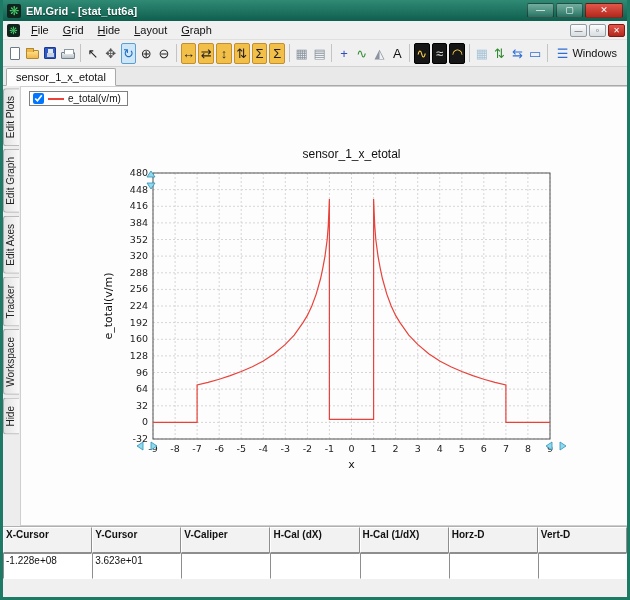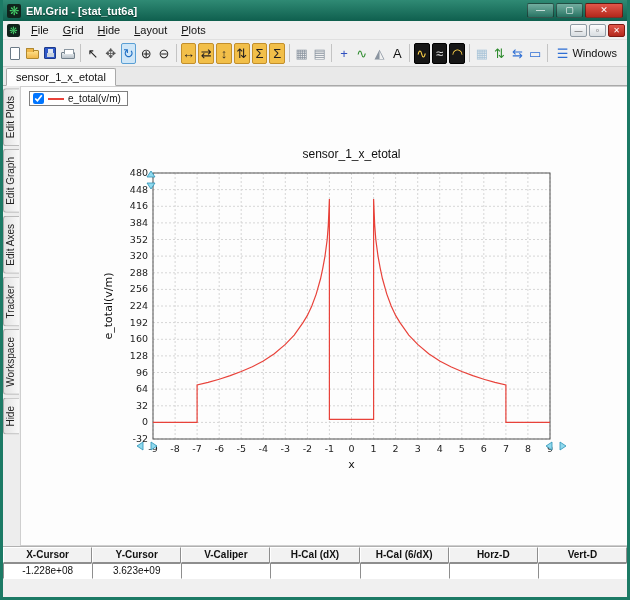--- a/index.html
+++ b/index.html
@@ -60,21 +60,21 @@
   
   .chart { position:absolute; left:77px; top:52px; width:480px; }
   .chart-title { margin-left:55px; width:397px; height:22px; line-height:30px; text-align:center; font-size:12px; color:#111; }
   svg text.tick { font-family:"DejaVu Sans",sans-serif; font-size:9.5px; fill:#222; }
   svg text.axis-label { font-family:"DejaVu Sans",sans-serif; font-size:11px; fill:#111; }
   svg line.grid { stroke:#d6d6d6; stroke-width:1; stroke-dasharray:2 2; }
   svg rect.frame { fill:none; stroke:#555; stroke-width:1; }
 
   
   .status-table { flex:0 0 auto; display:grid; grid-template-columns:repeat(7,1fr); border-top:1px solid #b0b0b0; }
-  .st-cell { font-size:10px; text-align:center; padding:1px 2px; height:16px; line-height:12px; overflow:hidden; }
+  .st-cell { font-size:10px; padding:1px 2px; height:26px; line-height:12px; overflow:hidden; }
   .st-head { background:#f2f2f2; font-weight:bold; color:#111; border:1px solid; border-color:#ffffff #8e8e8e #8e8e8e #ffffff; }
   .st-val { background:#ffffff; color:#111; border:1px solid; border-color:#8e8e8e #ffffff #ffffff #8e8e8e; }
   .bottombar { flex:0 0 auto; height:18px; background:#f0f0f0; }
 </style>
 </head>
 <body>
 
 <div class="window">
 
   <div class="titlebar">
@@ -84,21 +84,21 @@
     <span class="win-btn">▢</span>
     <span class="win-btn close">✕</span>
   </div>
 
   <div class="menubar">
     <span class="mdi-app-icon">❋</span>
     <span class="menu-item">File</span>
     <span class="menu-item">Grid</span>
     <span class="menu-item">Hide</span>
     <span class="menu-item">Layout</span>
-    <span class="menu-item">Plots</span>
+    <span class="menu-item">Graph</span>
     <span class="spacer"></span>
     <span class="mdi-btn">—</span>
     <span class="mdi-btn">▫</span>
     <span class="mdi-btn close">✕</span>
   </div>
 
   <div class="toolbar">
       <button type="button" class="tb-btn">
         <span class="icn icn-page"></span>
       </button>
@@ -318,25 +318,25 @@
       </div>
 
     </div>
   </div>
 
   <div class="status-table">
       <div class="st-cell st-head">X-Cursor</div>
       <div class="st-cell st-head">Y-Cursor</div>
       <div class="st-cell st-head">V-Caliper</div>
       <div class="st-cell st-head">H-Cal (dX)</div>
-      <div class="st-cell st-head">H-Cal (6/dX)</div>
+      <div class="st-cell st-head">H-Cal (1/dX)</div>
       <div class="st-cell st-head">Horz-D</div>
       <div class="st-cell st-head">Vert-D</div>
       <div class="st-cell st-val">-1.228e+08</div>
-      <div class="st-cell st-val">3.623e+09</div>
+      <div class="st-cell st-val">3.623e+01</div>
       <div class="st-cell st-val"></div>
       <div class="st-cell st-val"></div>
       <div class="st-cell st-val"></div>
       <div class="st-cell st-val"></div>
       <div class="st-cell st-val"></div>
     </div>
   <div class="bottombar"></div>
 
 </div>
 

